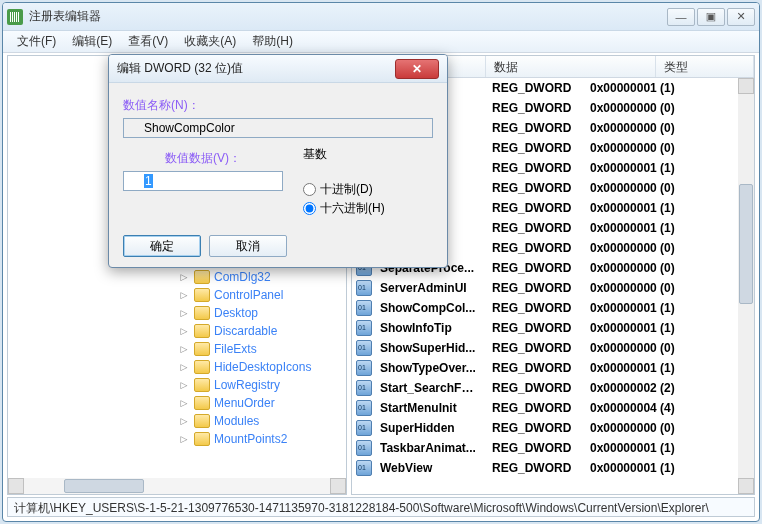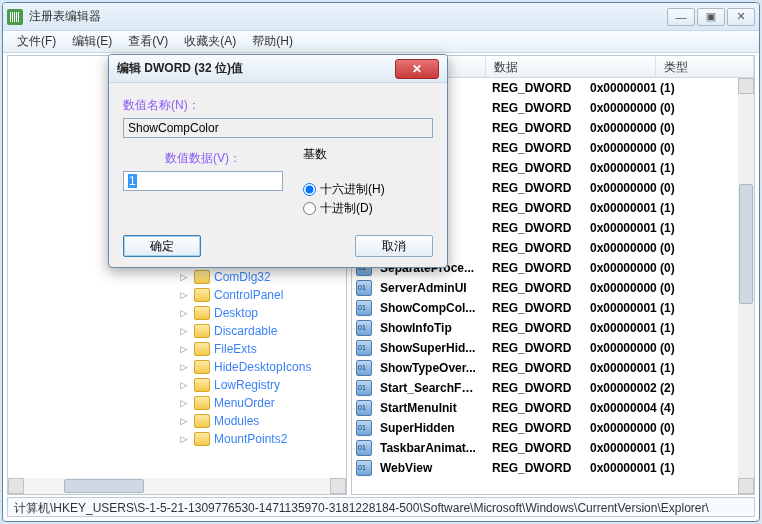--- a/index.html
+++ b/index.html
@@ -49,34 +49,34 @@
 .list-vscroll { position: absolute; top: 22px; right: 0; bottom: 0; width: 16px; background: #f0f0f0; display: flex; flex-direction: column; }
 .list-vscroll .arrow { height: 16px; background: #e4e4e4; border: 1px solid #c0c0c0; }
 .list-vscroll .track { flex: 1; position: relative; }
 .list-vscroll .thumb { position: absolute; left: 1px; right: 1px; top: 90px; height: 120px; background: #cfd8e2; border: 1px solid #a9b8c6; border-radius: 2px; }
 
 .statusbar { position: absolute; left: 4px; right: 4px; bottom: 4px; height: 20px; border: 1px solid #bfcbd6; background: #f7fbff; padding: 2px 6px; color: #333; white-space: nowrap; overflow: hidden; }
 
 
 .dialog { position: absolute; left: 108px; top: 54px; width: 340px; background: #f0f0f0; border: 1px solid #6b8aa8; border-radius: 4px; box-shadow: 0 4px 14px rgba(0,0,0,0.35); overflow: hidden; }
 .dialog .dlg-title { height: 28px; background: linear-gradient(#f7fbff,#dfeaf4); display: flex; align-items: center; padding: 0 8px; border-bottom: 1px solid #c9d8e6; }
-.dlg-title .t { flex: 1; color: #222; font-weight: bold; }
+.dlg-title .t { flex: 1; color: #222; }
 .dlg-close { width: 44px; height: 20px; background: linear-gradient(#e57373,#c93b3b); border: 1px solid #9c2d2d; border-radius: 3px; color: #fff; display: flex; align-items: center; justify-content: center; font-weight: bold; cursor: pointer; }
 .dlg-body { padding: 10px 14px; }
 .dlg-body .lbl { margin: 4px 0 4px 0; color: #8b5cf6; }
-.dlg-input { width: 100%; border: 1px solid #8faac4; background: #fff; padding: 2px 4px; height: 20px; }
+.dlg-input { width: 100%; border: 1px solid #8faac4; background: #fff; padding: 2px 20px; height: 20px; }
 .dlg-input.readonly { background: #f0f0f0; }
 .dlg-row { display: flex; gap: 20px; margin-top: 8px; }
 .dlg-row .left { flex: 1; text-align: center; }
 .dlg-row .right { width: 130px; }
 .radix-group { border: none; padding: 0; }
 .radix-group .legend { margin-bottom: 18px; }
 .radio-line { display: flex; align-items: center; gap: 4px; margin: 2px 0; }
 .radio-line input { margin: 0; }
-.dlg-buttons { display: flex; justify-content: space-between; gap: 8px; margin-top: 16px; }
+.dlg-buttons { display: flex; justify-content: flex-start; gap: 8px; margin-top: 16px; }
 .dlg-btn { width: 78px; height: 22px; border: 1px solid #8faac4; background: linear-gradient(#fdfefe,#e5eef6); border-radius: 2px; cursor: pointer; }
 .dlg-btn.default { border: 1px solid #3c7fb1; box-shadow: 0 0 0 1px #a6d0ef inset; }
 
 .sel-text { background: #3399ff; color: #fff; padding: 0 1px; }
 </style>
 </head>
 <body>
 
 <div class="window">
 
@@ -323,27 +323,27 @@
       <div class="left">
         <div class="lbl">数值数据(V)：</div>
         <div class="dlg-input" style="display:flex;align-items:center;">
           <span class="sel-text">1</span>
         </div>
       </div>
       <div class="right">
         <div class="radix-group">
           <div class="legend">基数</div>
           <label class="radio-line">
+            <input type="radio" name="radix" style="">
+            <span>十进制(D)</span>
+          </label>
+          <label class="radio-line">
             <input type="radio" name="radix" checked="" style="">
             <span>十六进制(H)</span>
           </label>
-          <label class="radio-line">
-            <input type="radio" name="radix" style="">
-            <span>十进制(D)</span>
-          </label>
         </div>
       </div>
     </div>
     <div class="dlg-buttons">
       <button class="dlg-btn default">确定</button>
       <button class="dlg-btn">取消</button>
     </div>
   </div>
 </div>
 

